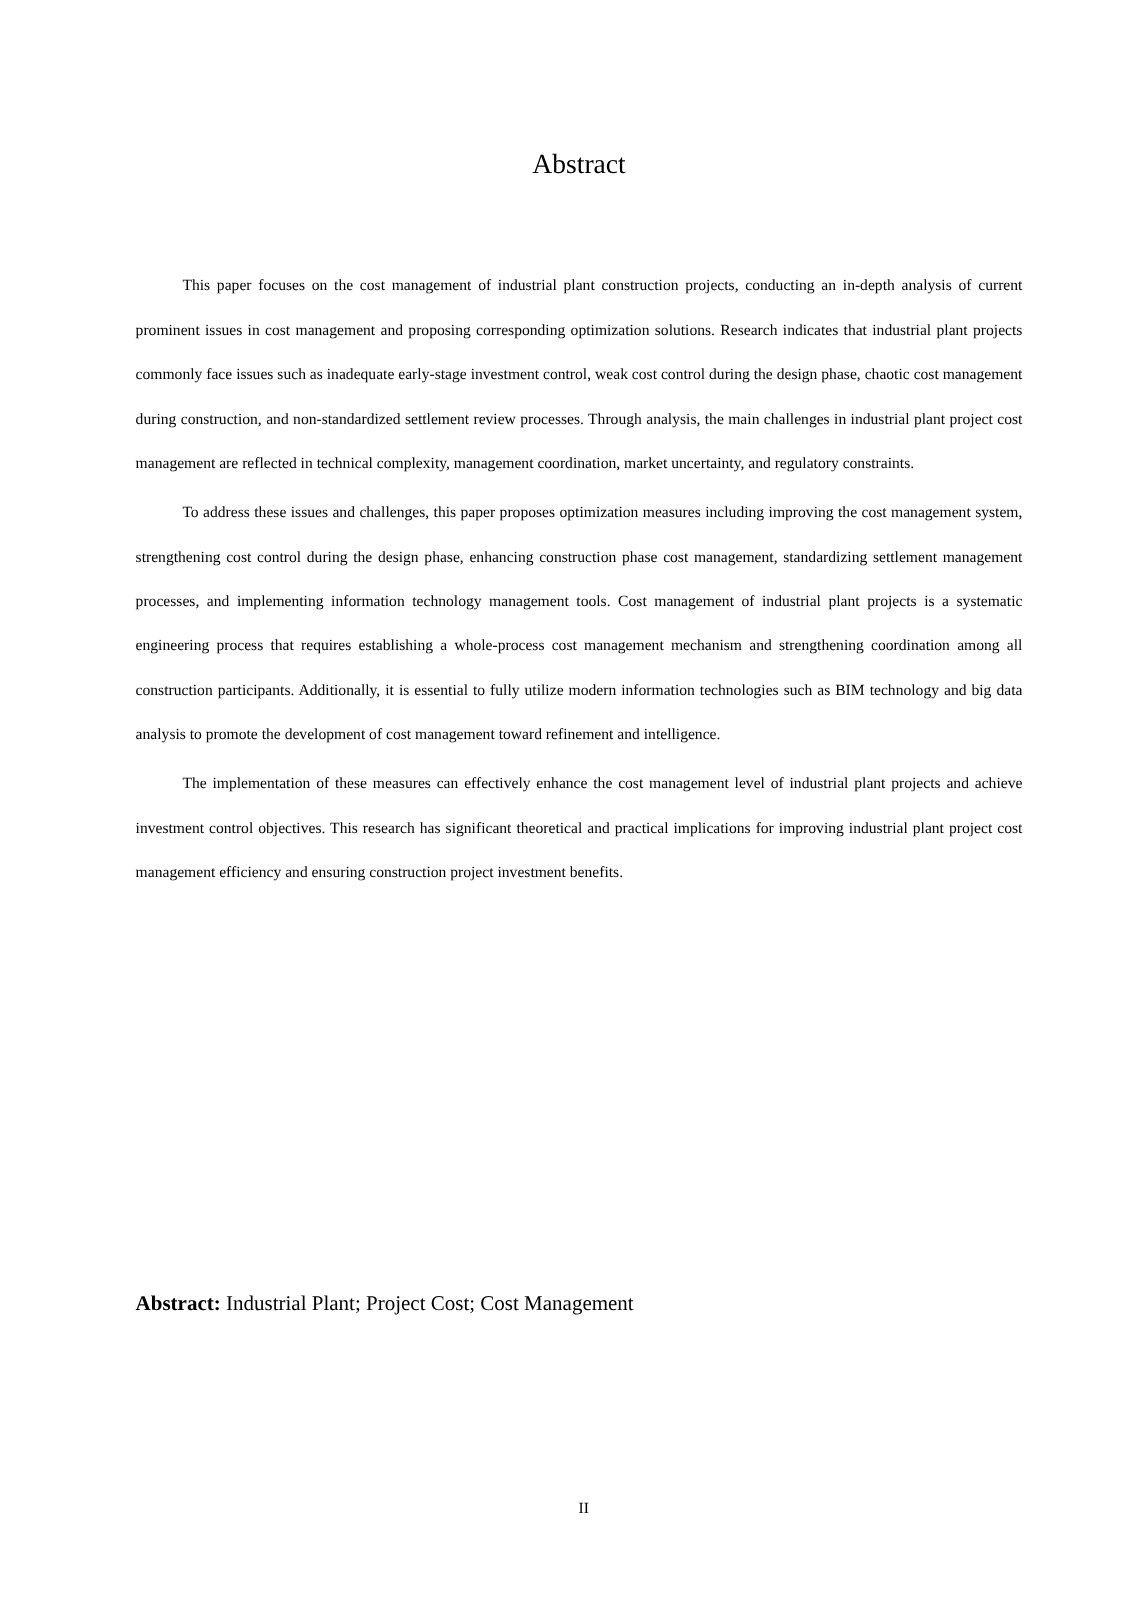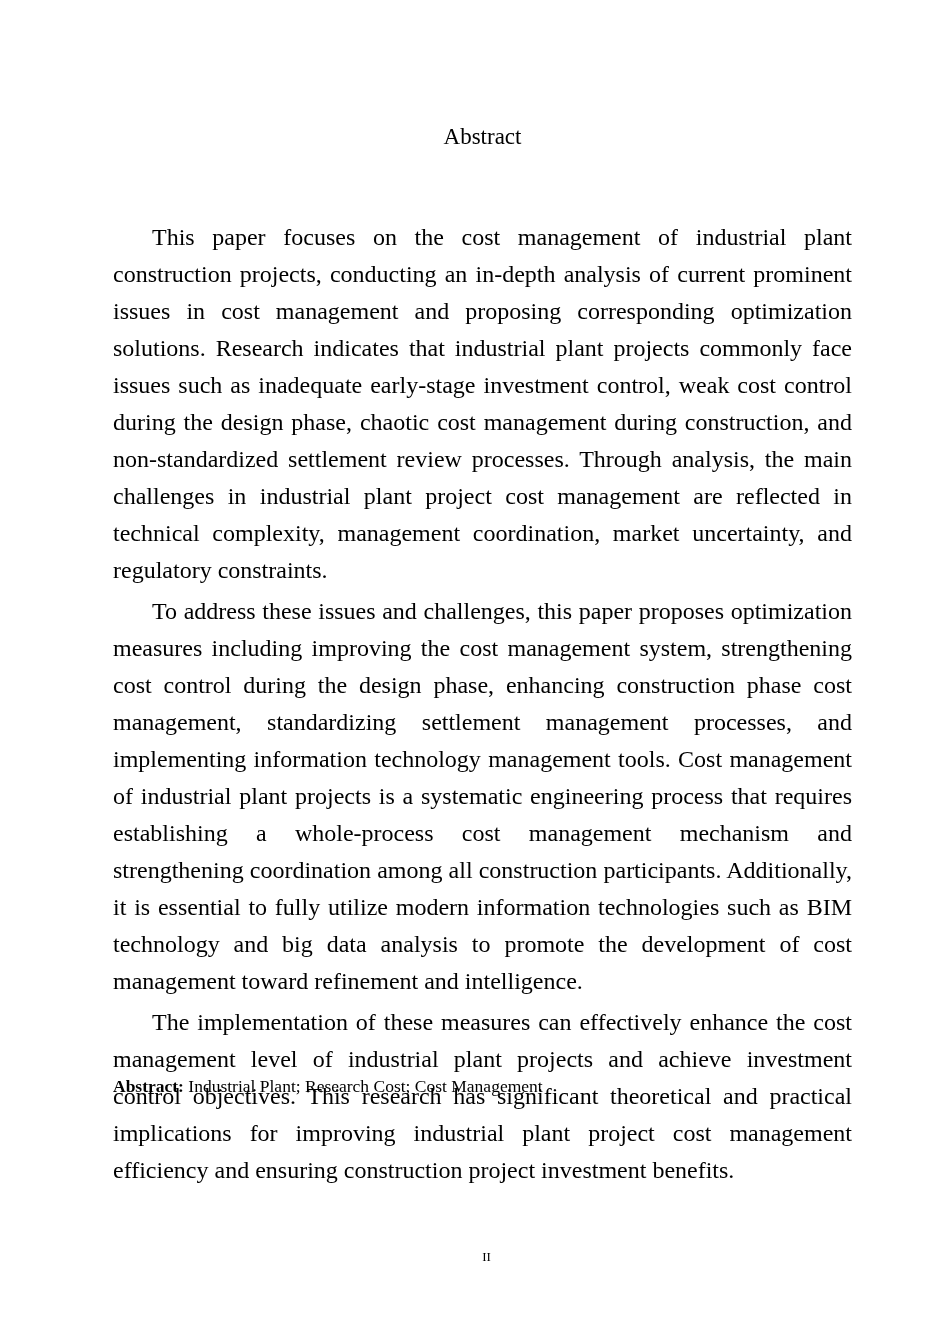--- a/index.html
+++ b/index.html
@@ -8,21 +8,21 @@
       font-family: "Liberation Serif", serif; color: #000;
     }
     .title {
       position: absolute; top: 124px; left: 0; width: 965px; text-align: center;
       font-size: 23px; font-weight: normal; margin: 0;
     }
     .body {
       position: absolute; top: 219px; left: 113px; width: 739px;
     }
     .para {
-      margin: 0 0 4px 0; font-size: 24px; line-height: 37px;
+      margin: 0 0 4px 0; font-size: 13px; line-height: 37px;
       text-align: justify; text-indent: 39px;
     }
     .keywords {
       position: absolute; top: 1076px; left: 113px; font-size: 17.5px;
     }
     .keywords b { font-weight: bold; }
     .pagenum {
       position: absolute; top: 1249px; left: 0; width: 973px; text-align: center; font-size: 13px;
     }
   </style>
@@ -32,16 +32,16 @@
 <h1 class="title">Abstract</h1>
 
 <div class="body">
   <p class="para">This paper focuses on the cost management of industrial plant construction projects, conducting an in-depth analysis of current prominent issues in cost management and proposing corresponding optimization solutions. Research indicates that industrial plant projects commonly face issues such as inadequate early-stage investment control, weak cost control during the design phase, chaotic cost management during construction, and non-standardized settlement review processes. Through analysis, the main challenges in industrial plant project cost management are reflected in technical complexity, management coordination, market uncertainty, and regulatory constraints.</p>
   <p class="para">To address these issues and challenges, this paper proposes optimization measures including improving the cost management system, strengthening cost control during the design phase, enhancing construction phase cost management, standardizing settlement management processes, and implementing information technology management tools. Cost management of industrial plant projects is a systematic engineering process that requires establishing a whole-process cost management mechanism and strengthening coordination among all construction participants. Additionally, it is essential to fully utilize modern information technologies such as BIM technology and big data analysis to promote the development of cost management toward refinement and intelligence.</p>
   <p class="para">The implementation of these measures can effectively enhance the cost management level of industrial plant projects and achieve investment control objectives. This research has significant theoretical and practical implications for improving industrial plant project cost management efficiency and ensuring construction project investment benefits.</p>
 </div>
 
 <div class="keywords">
   <b>Abstract:</b>
-  <span>Industrial Plant; Research Cost; Cost Management</span>
+  <span>Industrial Plant; Project Cost; Cost Management</span>
 </div>
 
 <div class="pagenum">II</div>
 
 </body></html>

